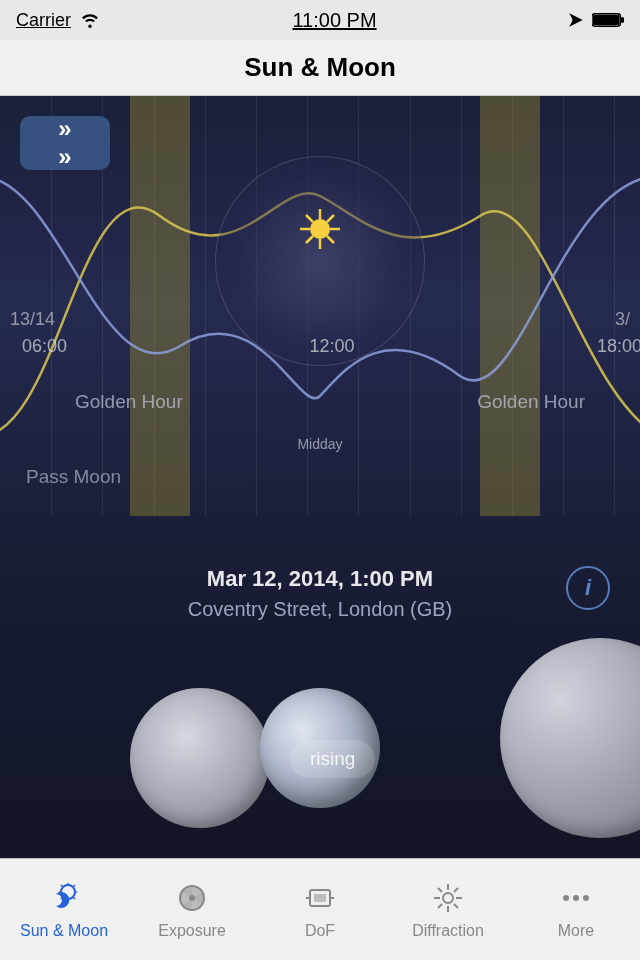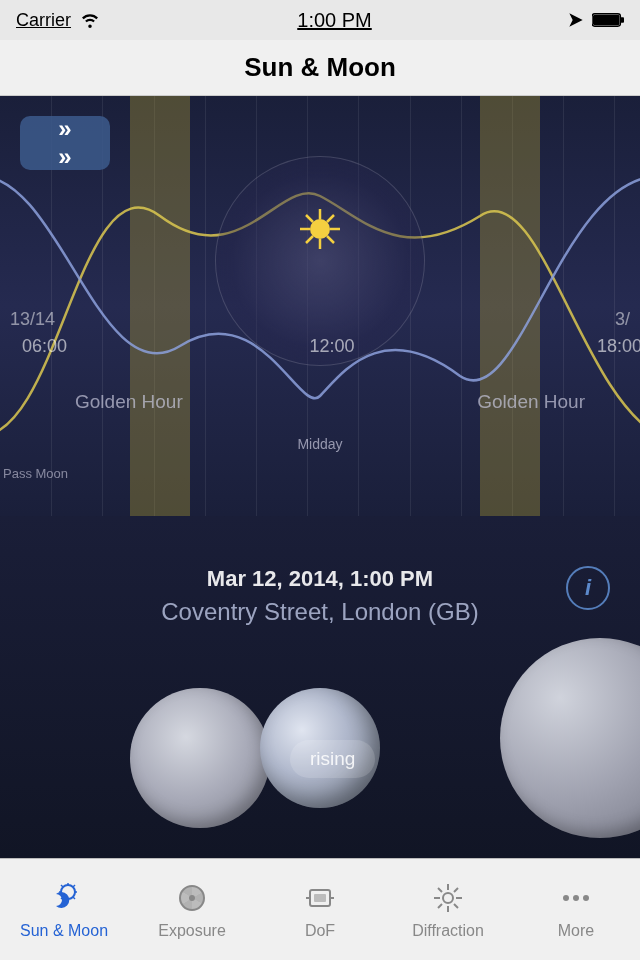--- a/index.html
+++ b/index.html
@@ -199,22 +199,22 @@
       left: 50%;
       transform: translateX(-50%);
       font-size: 14px;
       color: rgba(200, 200, 220, 0.7);
     }
 
     
     .pass-moon-label {
       position: absolute;
       top: 370px;
-      left: 3px;
-      font-size: 13px;
+      left: 26px;
+      font-size: 19px;
       color: rgba(180, 180, 200, 0.7);
     }
     .media-label {
       position: absolute;
       top: 370px;
       right: 5px;
       font-size: 20px;
       color: rgba(180, 180, 200, 0.7);
       margin-top: 47px;
     }
@@ -258,21 +258,21 @@
       text-align: center;
       margin-top: 0;
     }
     .date-time-text {
       font-size: 22px;
       font-weight: 700;
       color: rgba(255,255,255,0.9);
       margin-bottom: 6px;
     }
     .location-text {
-      font-size: 24px;
+      font-size: 20px;
       color: rgba(200, 210, 240, 0.75);
     }
 
     
     .info-btn {
       position: absolute;
       top: 470px;
       right: 30px;
       width: 44px;
       height: 44px;
@@ -383,21 +383,21 @@
 <body>
 
 <div class="status-bar">
   <div class="status-left">
     <span>Carrier</span>
 
     <svg width="22" height="16" viewBox="0 0 24 18">
       <path d="M12 14a2 2 0 1 1 0 4 2 2 0 0 1 0-4zm-5.5-4.2a7.8 7.8 0 0 1 11 0l-1.8 1.8a5.3 5.3 0 0 0-7.4 0L6.5 9.8zm-3.5-3.5a12.4 12.4 0 0 1 18 0l-1.8 1.8a9.8 9.8 0 0 0-14.4 0L3 6.3z" fill="#000"></path>
     </svg>
   </div>
-  <div class="status-center">1:00 PM</div>
+  <div class="status-center">11:00 PM</div>
   <div class="status-right">
 
     <svg width="16" height="16" viewBox="0 0 24 24">
       <path d="M2 2l20 10-20 10 5-10z" fill="#000"></path>
     </svg>
 
     <svg width="32" height="16" viewBox="0 0 36 18">
       <rect x="0" y="2" width="32" height="14" rx="3" ry="3" stroke="#000" stroke-width="1.5" fill="none"></rect>
       <rect x="1" y="3" width="30" height="12" rx="2" ry="2" fill="#000"></rect>
       <rect x="32" y="6" width="4" height="6" rx="1" fill="#000"></rect>

